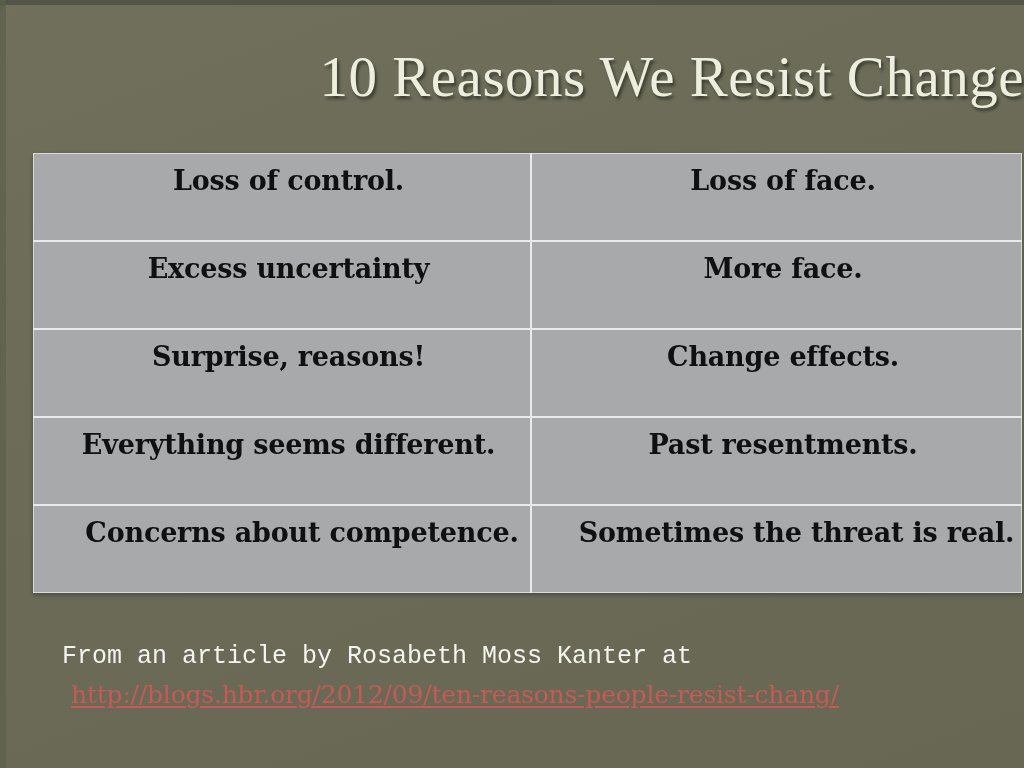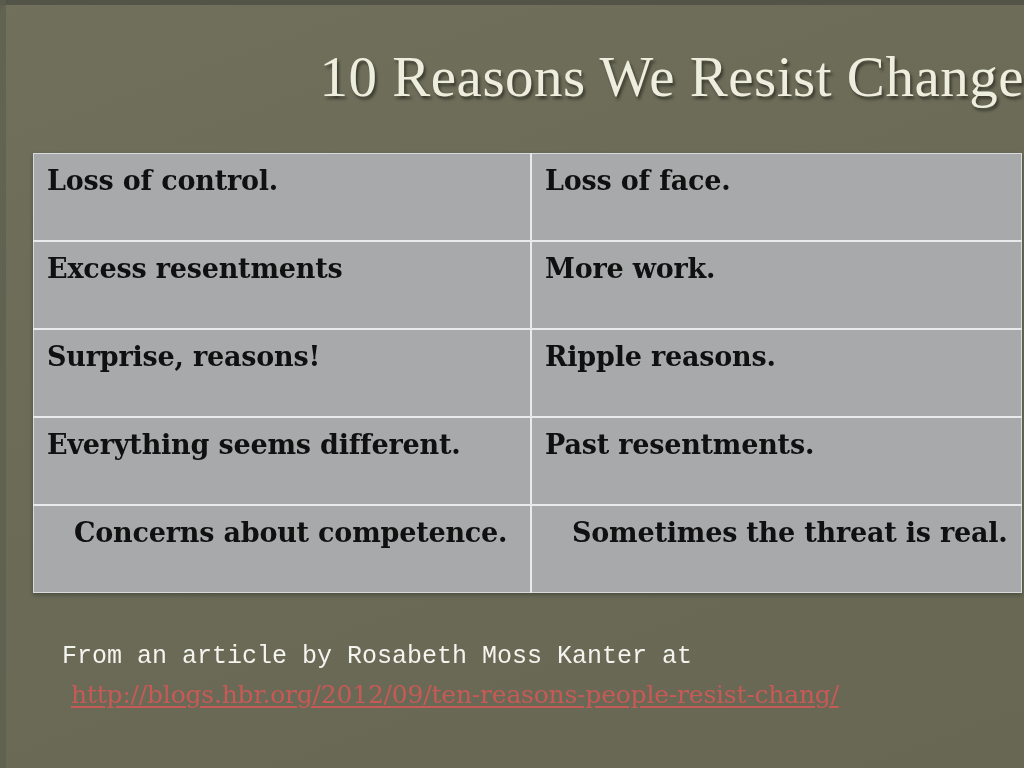--- a/index.html
+++ b/index.html
@@ -72,20 +72,21 @@
     position: absolute;
     left: 33px;
     top: 153px;
     width: 959px;
     height: 440px;
     border-collapse: collapse;
     background: #a8a9ab;
     box-shadow: 0 2px 4px rgba(0,0,0,0.28);
     border: 1px solid #d9dadc;
     table-layout: fixed;
+    text-align: center;
   }
   #reasons-table tr { height: 87px; }
   #reasons-table td {
     vertical-align: top;
     background: #a8a9ab;
     border-right: 2px solid #e9eaec;
     border-bottom: 2px solid #e9eaec;
     padding: 11px 0 0 13px;
     font-family: "DejaVu Serif", "Liberation Serif", serif;
     font-weight: bold;
@@ -139,26 +140,26 @@
 
   <div id="title">10 Reasons We Resist Change</div>
 
   <table id="reasons-table">
     <tbody>
       <tr>
         <td class="col-left">Loss of control.</td>
         <td class="col-right">Loss of face.</td>
       </tr>
       <tr>
-        <td class="col-left">Excess resentments</td>
-        <td class="col-right">More work.</td>
+        <td class="col-left">Excess uncertainty</td>
+        <td class="col-right">More face.</td>
       </tr>
       <tr>
         <td class="col-left">Surprise, reasons!</td>
-        <td class="col-right">Ripple reasons.</td>
+        <td class="col-right">Change effects.</td>
       </tr>
       <tr>
         <td class="col-left">Everything seems different.</td>
         <td class="col-right">Past resentments.</td>
       </tr>
       <tr>
         <td class="col-left">Concerns about competence.</td>
         <td class="col-right">Sometimes the threat is real.</td>
       </tr>
     </tbody>

